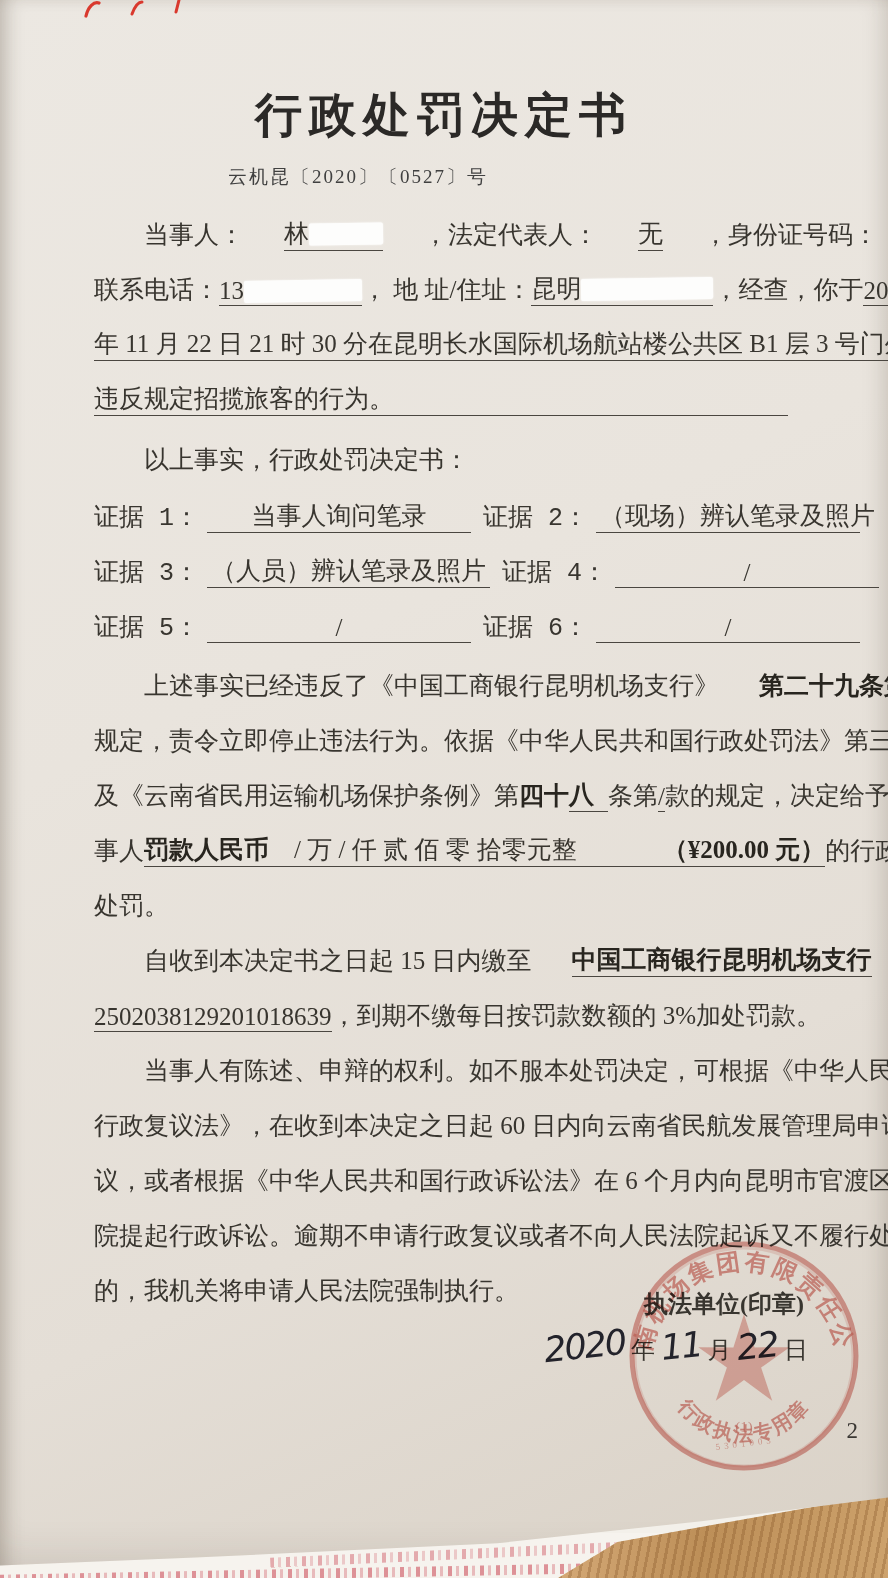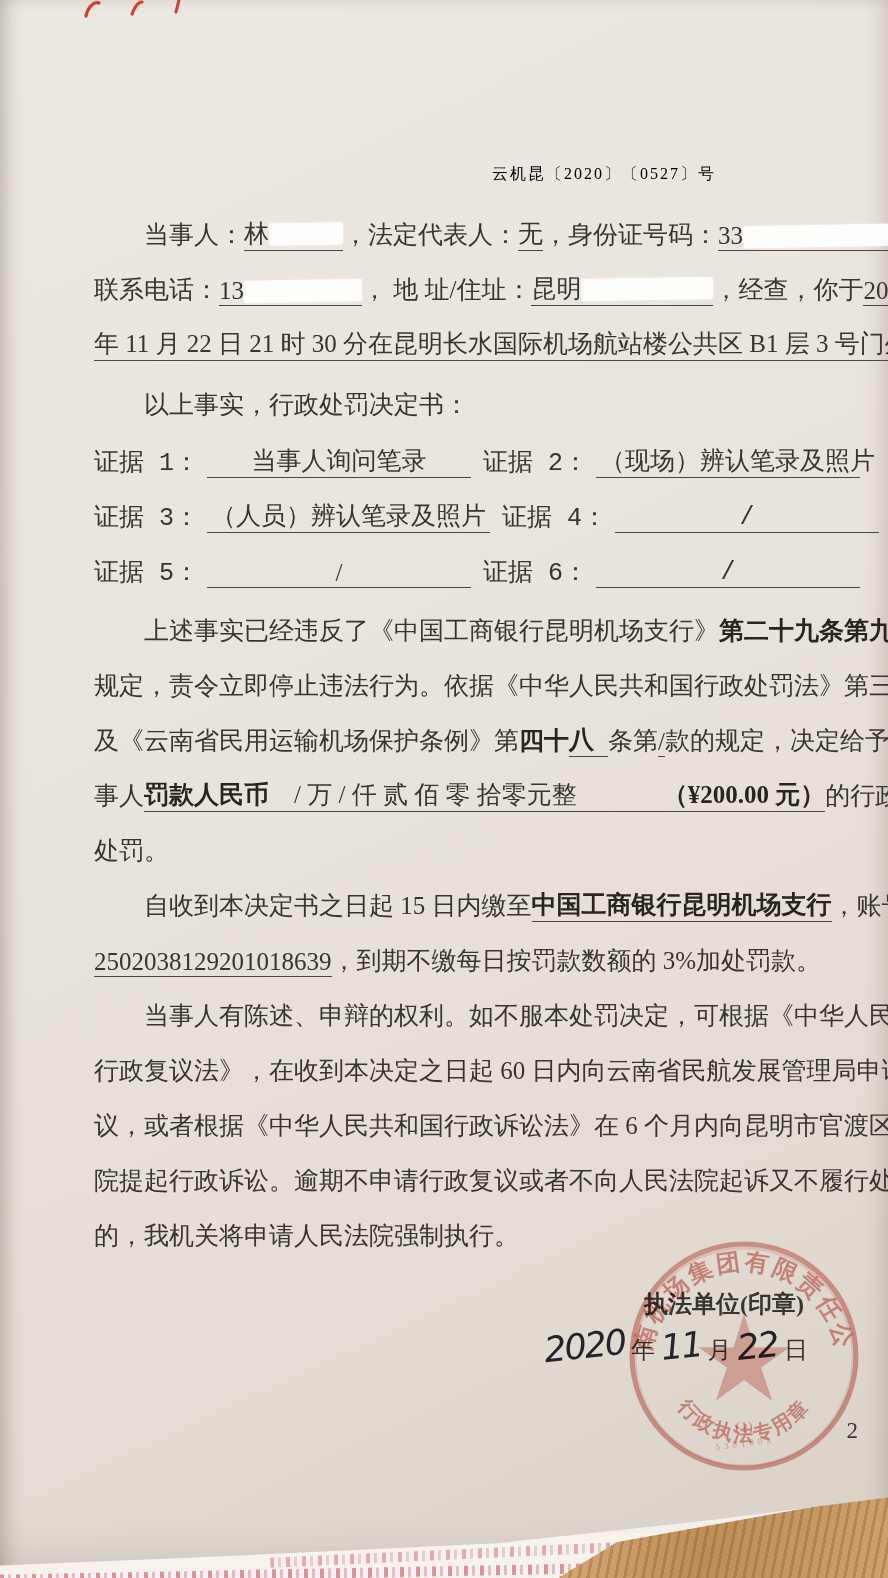--- a/index.html
+++ b/index.html
@@ -25,40 +25,40 @@
         clip-path:polygon(0 0,100% 0,100% 94.9%,79% 96.4%,56% 97.8%,22% 98.7%,0 99.2%);
         background:linear-gradient(155deg,#ece8e2 0%,#e9e4dd 40%,#e4ded6 70%,#d9d1c6 100%);
         box-shadow:inset 14px 0 20px -10px rgba(60,45,30,.28),
                    inset -14px 0 24px -12px rgba(60,45,30,.18),
                    inset 0 -40px 40px -20px rgba(60,45,30,.12);}
   .content{position:absolute;inset:0;z-index:2;color:#35322e;}
 
   
   .title{position:absolute;top:84px;left:0;width:100%;text-align:center;
          font-size:47px;font-weight:700;letter-spacing:7px;color:#2b2927;}
-  .doc-no{position:absolute;top:164px;left:0;right:172px;text-align:right;
-         font-size:16px;letter-spacing:2px;color:#000000;}
+  .doc-no{position:absolute;top:164px;left:0;right:172px;text-align:center;
+         font-size:19px;letter-spacing:2px;color:#404040;}
 
   .textflow{position:absolute;left:94px;top:204px;width:702px;font-size:25px;color:#38352f;}
   .ln{height:55px;display:flex;align-items:flex-end;padding-bottom:8px;
       box-sizing:border-box;white-space:nowrap;}
-  .ind{padding-left:50px;}
+  .ind{padding-left:50px;gap:40px;}
   .u{border-bottom:1.6px solid #4a4640;}
   .b{font-weight:700;color:#28251f;}
   .fill{flex:1;border-bottom:1.6px solid #4a4640;}
   .pad{display:inline-block;}
   .redact{display:inline-block;background:#fdfdfc;height:22px;vertical-align:-3px;
           border-radius:2px;transform:rotate(-1deg);box-shadow:0 0 2px rgba(255,255,255,.9);}
   .ugroup{display:flex;align-items:center;border-bottom:1.6px solid #4a4640;}
   .slashblank{display:inline-block;width:74px;text-align:center;border-bottom:1.6px solid #4a4640;}
   .ev{width:744px;}
   .evl{flex:0 0 auto;padding-right:8px;font-family:Liberation Mono, monospace;}
   .evv{flex:0 0 auto;min-width:256px;text-align:center;border-bottom:1.6px solid #4a4640;
        margin-right:12px;padding:0 4px;}
-  .evv.last{flex:1 1 auto;margin-right:0;font-family:Liberation Mono, monospace;}
+  .evv.last{flex:1 1 auto;margin-right:0;}
 
   
   .sig-unit{position:absolute;top:1288px;right:84px;font-size:24px;color:#38352f;font-weight:bold;}
   .sig-date{position:absolute;top:1326px;right:80px;font-size:24px;color:#38352f;
             display:flex;align-items:baseline;gap:6px;}
   .hand{font-family:"DejaVu Sans",sans-serif;font-style:italic;font-size:35px;color:#23232b;
         display:inline-block;transform:rotate(-6deg);letter-spacing:-2px;}
   .page-no{position:absolute;top:1418px;right:30px;font-size:23px;color:#3a3733;}
 
   
@@ -79,20 +79,21 @@
     <div class="speckle s1"></div>
   </div>
   <div class="speckle s2"></div>
   <div class="wood"></div>
 </div>
 
 <div class="paper"></div>
 
 <div class="content">
 
+  <div class="title">行政处罚决定书</div>
   <div class="doc-no">云机昆〔2020〕〔0527〕号</div>
 
   <div class="textflow">
 
     <div class="ln ind">
       <span>当事人：</span>
       <span class="u"><span>林</span><span class="redact" style="width:74px"></span></span>
       <span>，法定代表人：</span>
       <span class="u">无</span>
       <span>，身份证号码：</span>
@@ -105,20 +106,24 @@
       <span class="u"><span>13</span><span class="redact" style="width:118px"></span></span>
       <span>， 地 址/住址：</span>
       <span class="u"><span>昆明</span><span class="redact" style="width:132px"></span></span>
       <span>，经查，你于 </span>
       <span class="u">2020</span>
     </div>
 
     <div class="ln">
       <span class="u">年 11 月 22 日 21 时 30 分在昆明长水国际机场航站楼公共区 B1 层 3 号门外实施</span>
         <span class="fill"></span>
+    </div>
+    <div class="ln">
+      <span class="u">违反规定招揽旅客的行为。</span>
+        <span class="fill" style="margin-right:8px"></span>
     </div>
 
     <div class="ln ind" style="margin-top:5px">
       <span>以上事实，行政处罚决定书：</span>
     </div>
 
     <div class="ln ev" style="margin-top:2px">
       <span class="evl">证据 1：</span>
       <span class="evv">当事人询问笔录</span>
       <span class="evl">证据 2：</span>

